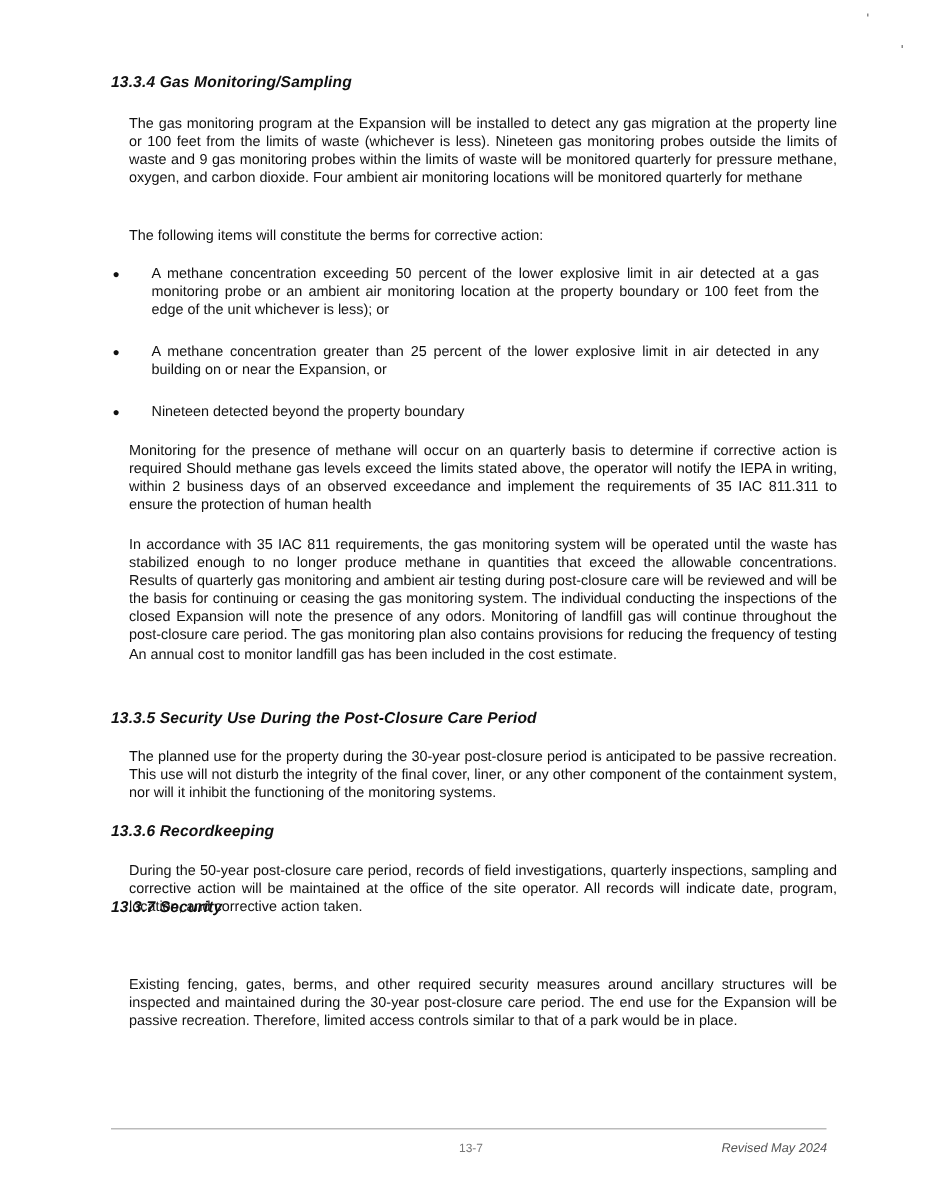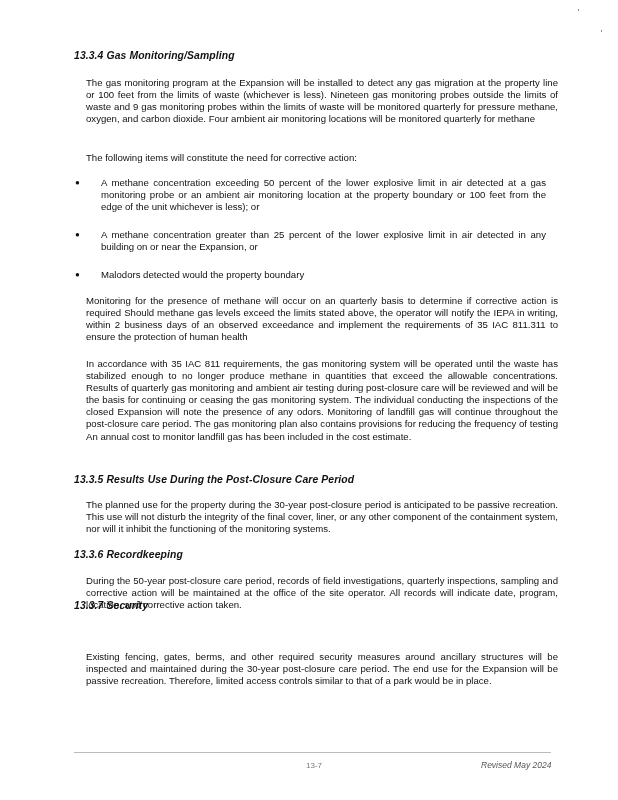--- a/index.html
+++ b/index.html
@@ -18,39 +18,39 @@
   .revised { position: absolute; left: 481px; top: 760px; font-size: 8.5px; font-style: italic; color: #555; }
   .speck { position: absolute; width: 1px; height: 2px; background: #888; }
 </style>
 </head>
 <body>
 
 <div class="page">
 
   <div class="h" style="top:50px">13.3.4  Gas Monitoring/Sampling</div>
   <div class="p" style="top:77px">The gas monitoring program at the Expansion will be installed to detect any gas migration at the property line or 100 feet from the limits of waste (whichever is less).  Nineteen gas monitoring probes outside the limits of waste and 9 gas monitoring probes within the limits of waste will be monitored quarterly for pressure  methane, oxygen, and carbon dioxide.  Four ambient air monitoring locations will be monitored quarterly for methane</div>
-  <div class="p" style="top:152px">The following items will constitute the need for corrective action:</div>
+  <div class="p" style="top:152px">The following items will constitute the berms for corrective action:</div>
 
   <div class="bullet-row" style="top:177px">
     <span class="bullet-dot">●</span>
     <span class="bullet-text">A methane concentration exceeding 50 percent of the lower explosive limit in air detected at a gas monitoring probe or an ambient air monitoring location at the property boundary or 100 feet from the edge of the unit  whichever is less); or</span>
   </div>
   <div class="bullet-row" style="top:229px">
     <span class="bullet-dot">●</span>
     <span class="bullet-text">A methane concentration greater than 25 percent of the lower explosive limit in air detected in any building on or near the Expansion, or</span>
   </div>
   <div class="bullet-row" style="top:269px">
     <span class="bullet-dot">●</span>
-    <span class="bullet-text">Malodors detected would the property boundary</span>
+    <span class="bullet-text">Nineteen detected beyond the property boundary</span>
   </div>
 
   <div class="p" style="top:295px">Monitoring for the presence of methane will occur on an quarterly basis to determine if corrective action is required   Should methane gas levels exceed the limits stated above, the operator will notify the IEPA in writing, within 2 business days  of an observed exceedance and implement the requirements of 35 IAC 811.311 to ensure the protection of human health</div>
   <div class="p" style="top:358px">In accordance with 35 IAC 811 requirements, the gas monitoring system will be operated until the waste has stabilized enough to no longer produce methane in quantities that exceed the allowable concentrations.  Results of quarterly gas monitoring and ambient air testing during post-closure care will be reviewed and will be the basis for continuing or ceasing the gas monitoring system.  The individual conducting the inspections of the closed Expansion will note the presence of any odors. Monitoring of landfill gas will continue throughout the post-closure care period.  The gas monitoring plan also contains provisions for reducing the frequency of testing   An annual cost to monitor landfill gas has been included in the cost estimate.</div>
 
-  <div class="h" style="top:474px">13.3.5  Results Use During the Post-Closure Care Period</div>
+  <div class="h" style="top:474px">13.3.5  Security Use During the Post-Closure Care Period</div>
   <div class="p" style="top:499px">The planned use for the property during the 30-year post-closure period is anticipated to be passive recreation.  This use will not disturb the integrity of the final cover, liner, or any other component of the containment system, nor will it inhibit the functioning of the monitoring systems.</div>
 
   <div class="h" style="top:549px">13.3.6  Recordkeeping</div>
   <div class="p" style="top:575px">During the 50-year post-closure care period, records of field investigations, quarterly inspections, sampling and corrective action will be maintained at the office of the site operator.  All records will indicate date, program, location, and corrective action taken.</div>
 
   <div class="h" style="top:600px">13.3.7  Security</div>
   <div class="p" style="top:651px">Existing fencing, gates, berms, and other required security measures around ancillary structures will be inspected and maintained during the 30-year post-closure care period.  The end use for the Expansion will be passive recreation.  Therefore, limited access controls similar to that of a park would be in place.</div>
 </div>
 
 <div class="footer-rule"></div>

